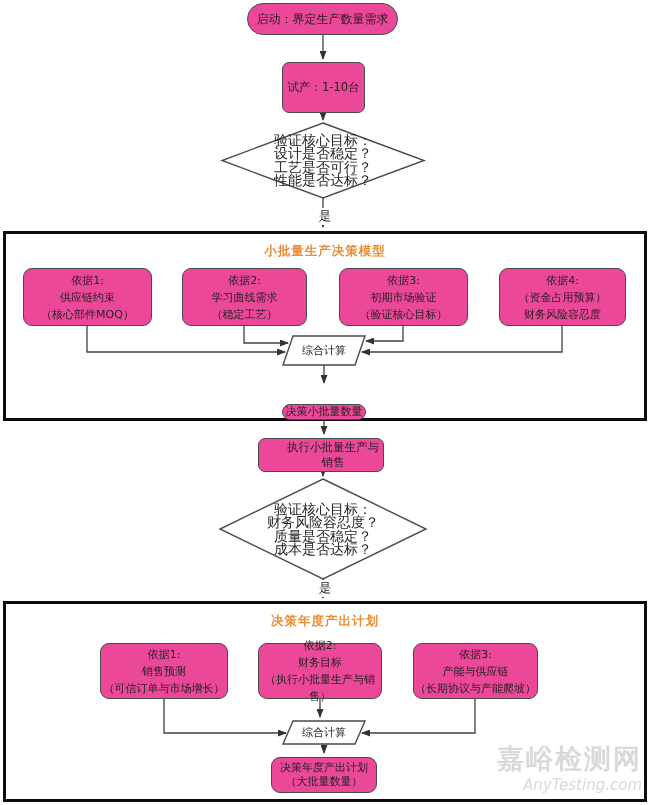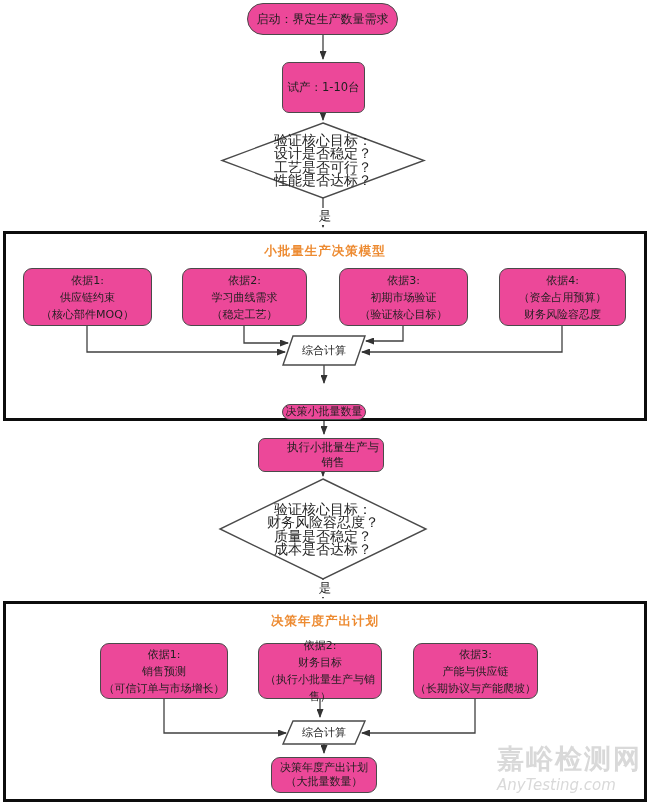--- a/index.html
+++ b/index.html
@@ -16,21 +16,21 @@
   }
   .node .ln{width:100%;}
   .start{border-radius:16px;font-size:12px;}
   .small{border-radius:7px;font-size:11.5px;}
   .basis{border-radius:9px;font-size:11px;line-height:17px;}
   .result{border-radius:9px;font-size:11px;line-height:14px;}
   .overlay-text{position:absolute;z-index:3;text-align:center;background:transparent;}
   .diamond-text{font-size:14px;line-height:13.4px;}
   .calc-text{font-size:11px;line-height:14px;}
   .yes-label{font-size:12.5px;background:#fff;padding:0 2px;}
-  .watermark{position:absolute;right:8px;bottom:12px;z-index:4;color:#d9d9d9;line-height:1.1;}
+  .watermark{position:absolute;right:8px;bottom:12px;z-index:4;text-align:right;color:#d9d9d9;line-height:1.1;}
   .watermark .cn{font-size:27px;font-weight:bold;letter-spacing:2px;}
   .watermark .en{font-size:15px;font-style:italic;margin-top:3px;}
 </style>
 </head>
 <body>
 
 <div class="canvas">
 
   <svg class="svg-layer" width="650" height="805" viewBox="0 0 650 805">
     <defs>

